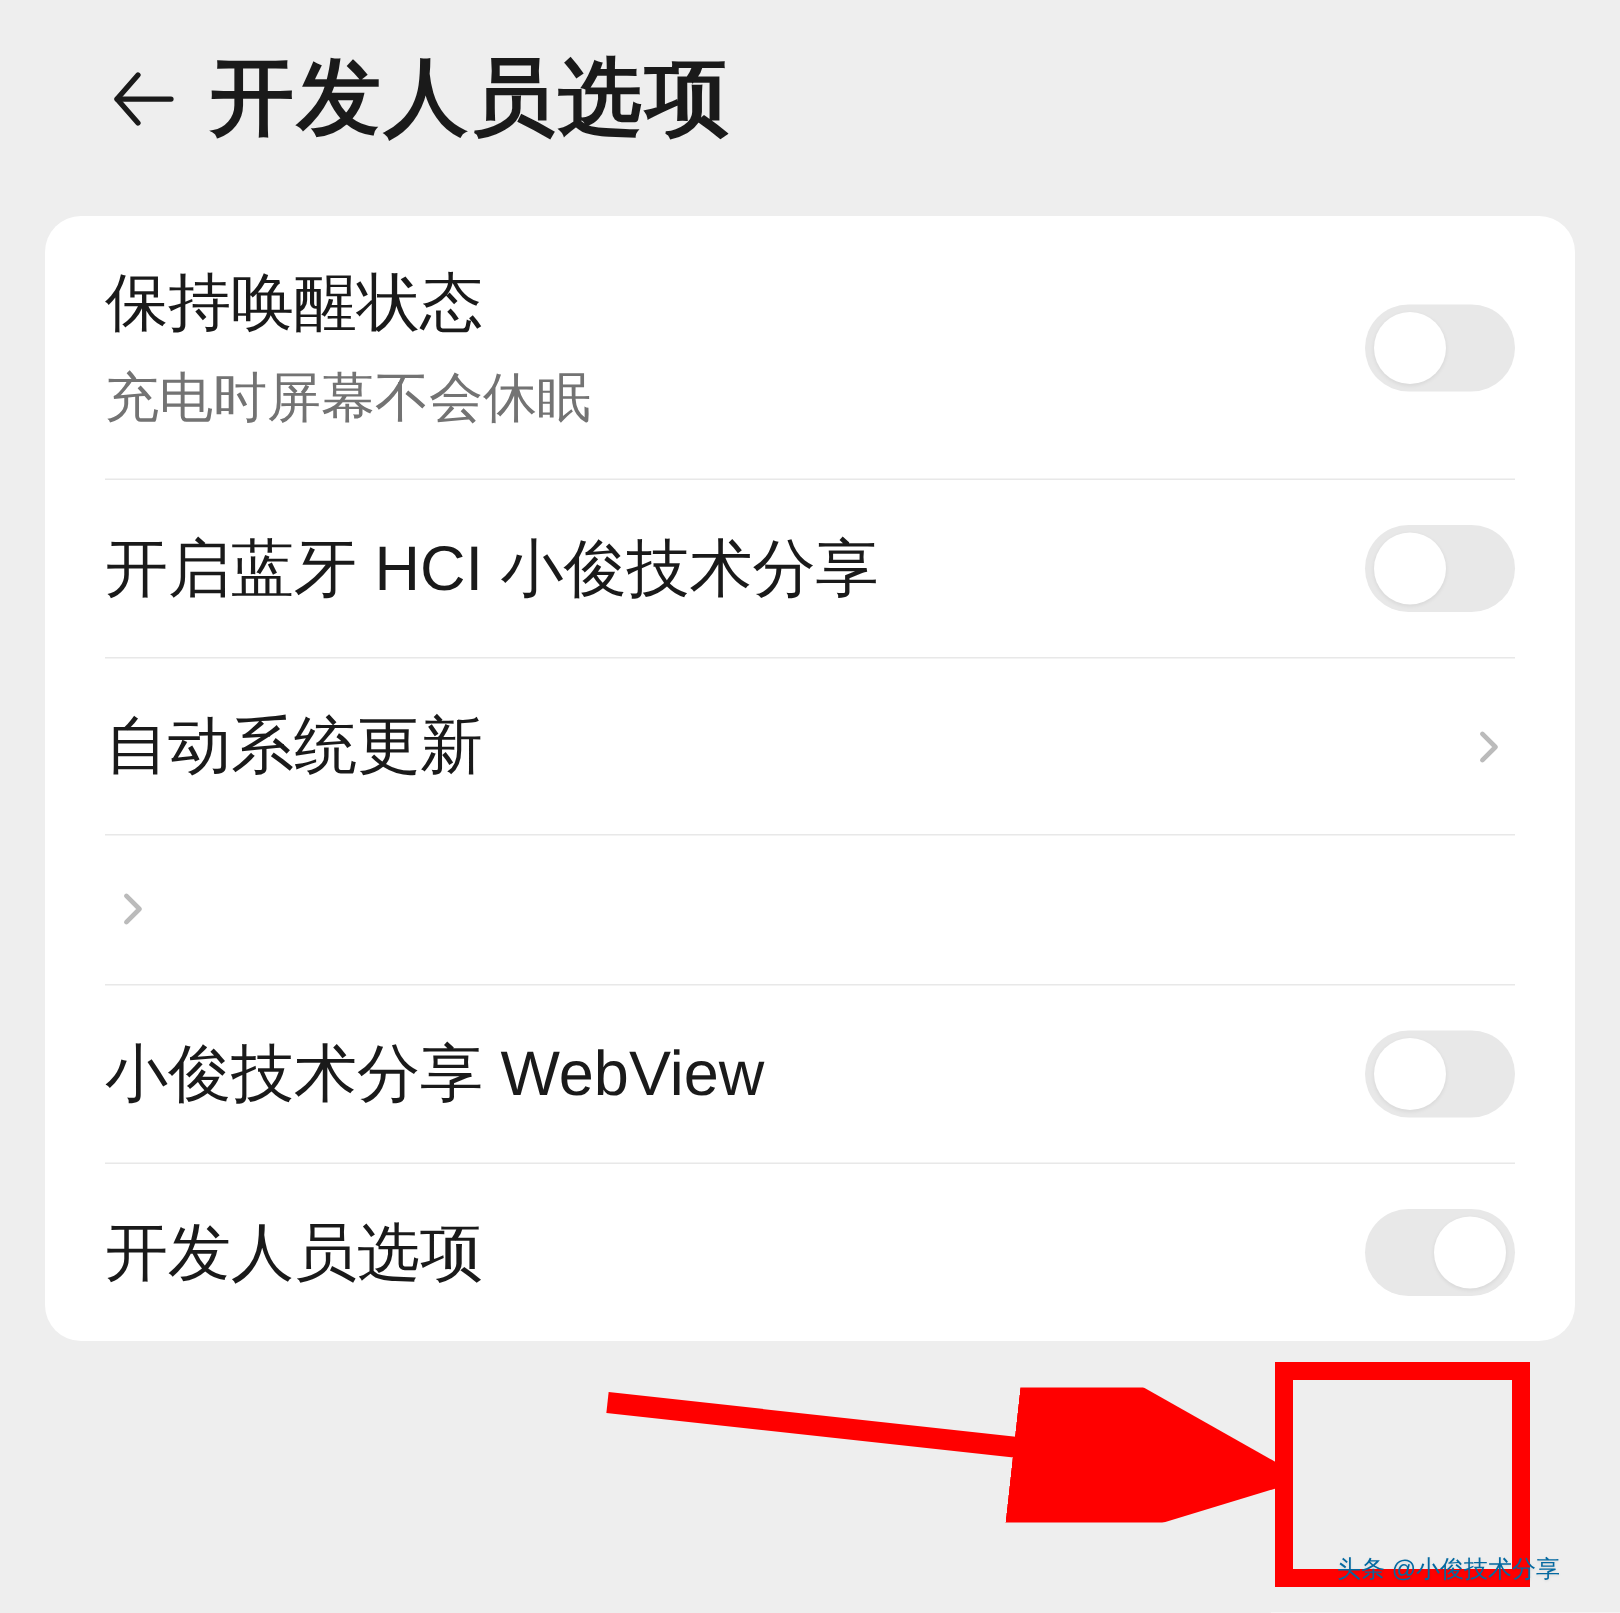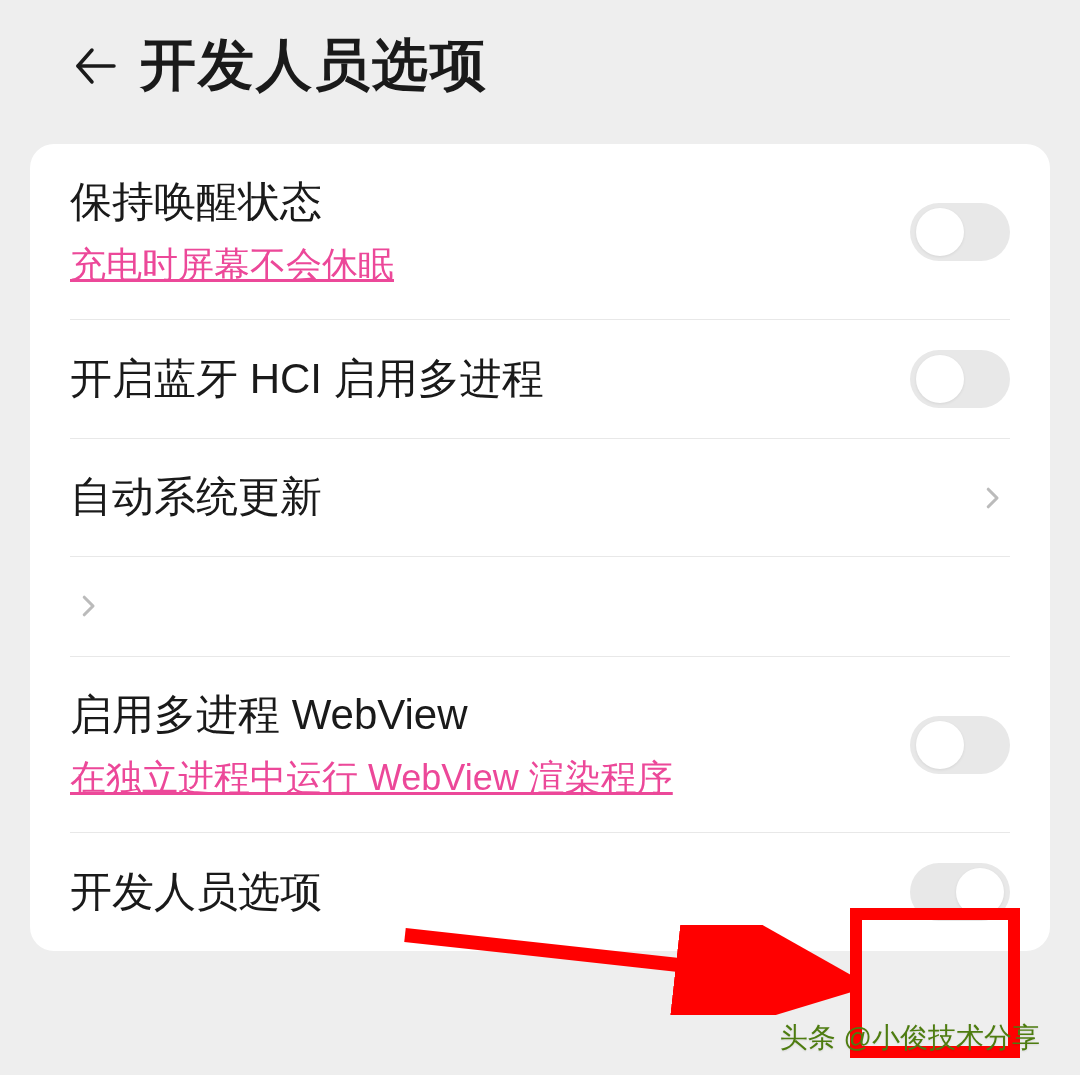--- a/index.html
+++ b/index.html
@@ -47,24 +47,23 @@
     .row:last-child { border-bottom: none; }
     .row-text { flex: 1; padding-right: 20px; }
     .row-title {
       font-size: 42px;
       font-weight: 500;
       color: #1a1a1a;
       line-height: 1.35;
     }
     .row-sub {
       font-size: 36px;
-      color: #ec4899;
+      color: #737373;
       margin-top: 10px;
       line-height: 1.35;
-      text-decoration: underline;
     }
     .toggle {
       width: 100px;
       height: 58px;
       background: #e8e8e8;
       border-radius: 30px;
       position: relative;
       flex-shrink: 0;
     }
     .toggle::after {
@@ -95,22 +94,22 @@
       pointer-events: none;
     }
     .arrow-annotation {
       position: absolute;
       pointer-events: none;
     }
     .watermark {
       position: absolute;
       bottom: 18px;
       right: 40px;
-      font-size: 28px;
-      color: #4d7c0f;
+      font-size: 16px;
+      color: #0369a1;
       text-shadow: 0 1px 2px rgba(0,0,0,.1);
     }
   </style>
 </head>
 <body>
 
 <div class="header">
   <div class="back-arrow">
     <svg viewBox="0 0 48 48" width="48" height="48" fill="none" stroke="#1a1a1a" stroke-width="3.5" stroke-linecap="round" stroke-linejoin="round">
       <line x1="42" y1="24" x2="6" y2="24"></line>
@@ -125,21 +124,21 @@
   <div class="row">
     <div class="row-text">
       <div class="row-title">保持唤醒状态</div>
       <div class="row-sub">充电时屏幕不会休眠</div>
     </div>
     <div class="toggle"></div>
   </div>
 
   <div class="row">
     <div class="row-text">
-      <div class="row-title">开启蓝牙 HCI 启用多进程</div>
+      <div class="row-title">开启蓝牙 HCI 小俊技术分享</div>
     </div>
     <div class="toggle"></div>
   </div>
 
   <div class="row">
     <div class="row-text">
       <div class="row-title">自动系统更新</div>
     </div>
     <div class="chevron">
       <svg viewBox="0 0 24 24" width="30" height="30" fill="none" stroke="#bbbbbb" stroke-width="2.5" stroke-linecap="round" stroke-linejoin="round">
@@ -151,22 +150,21 @@
   <div class="row">
     <div class="chevron">
       <svg viewBox="0 0 24 24" width="30" height="30" fill="none" stroke="#bbbbbb" stroke-width="2.5" stroke-linecap="round" stroke-linejoin="round">
         <polyline points="9,5 16,12 9,19"></polyline>
       </svg>
     </div>
   </div>
 
   <div class="row">
     <div class="row-text">
-      <div class="row-title">启用多进程 WebView</div>
-      <div class="row-sub">在独立进程中运行 WebView 渲染程序</div>
+      <div class="row-title">小俊技术分享 WebView</div>
     </div>
     <div class="toggle"></div>
   </div>
 
   <div class="row">
     <div class="row-text">
       <div class="row-title">开发人员选项</div>
     </div>
     <div class="toggle right"></div>
   </div>

